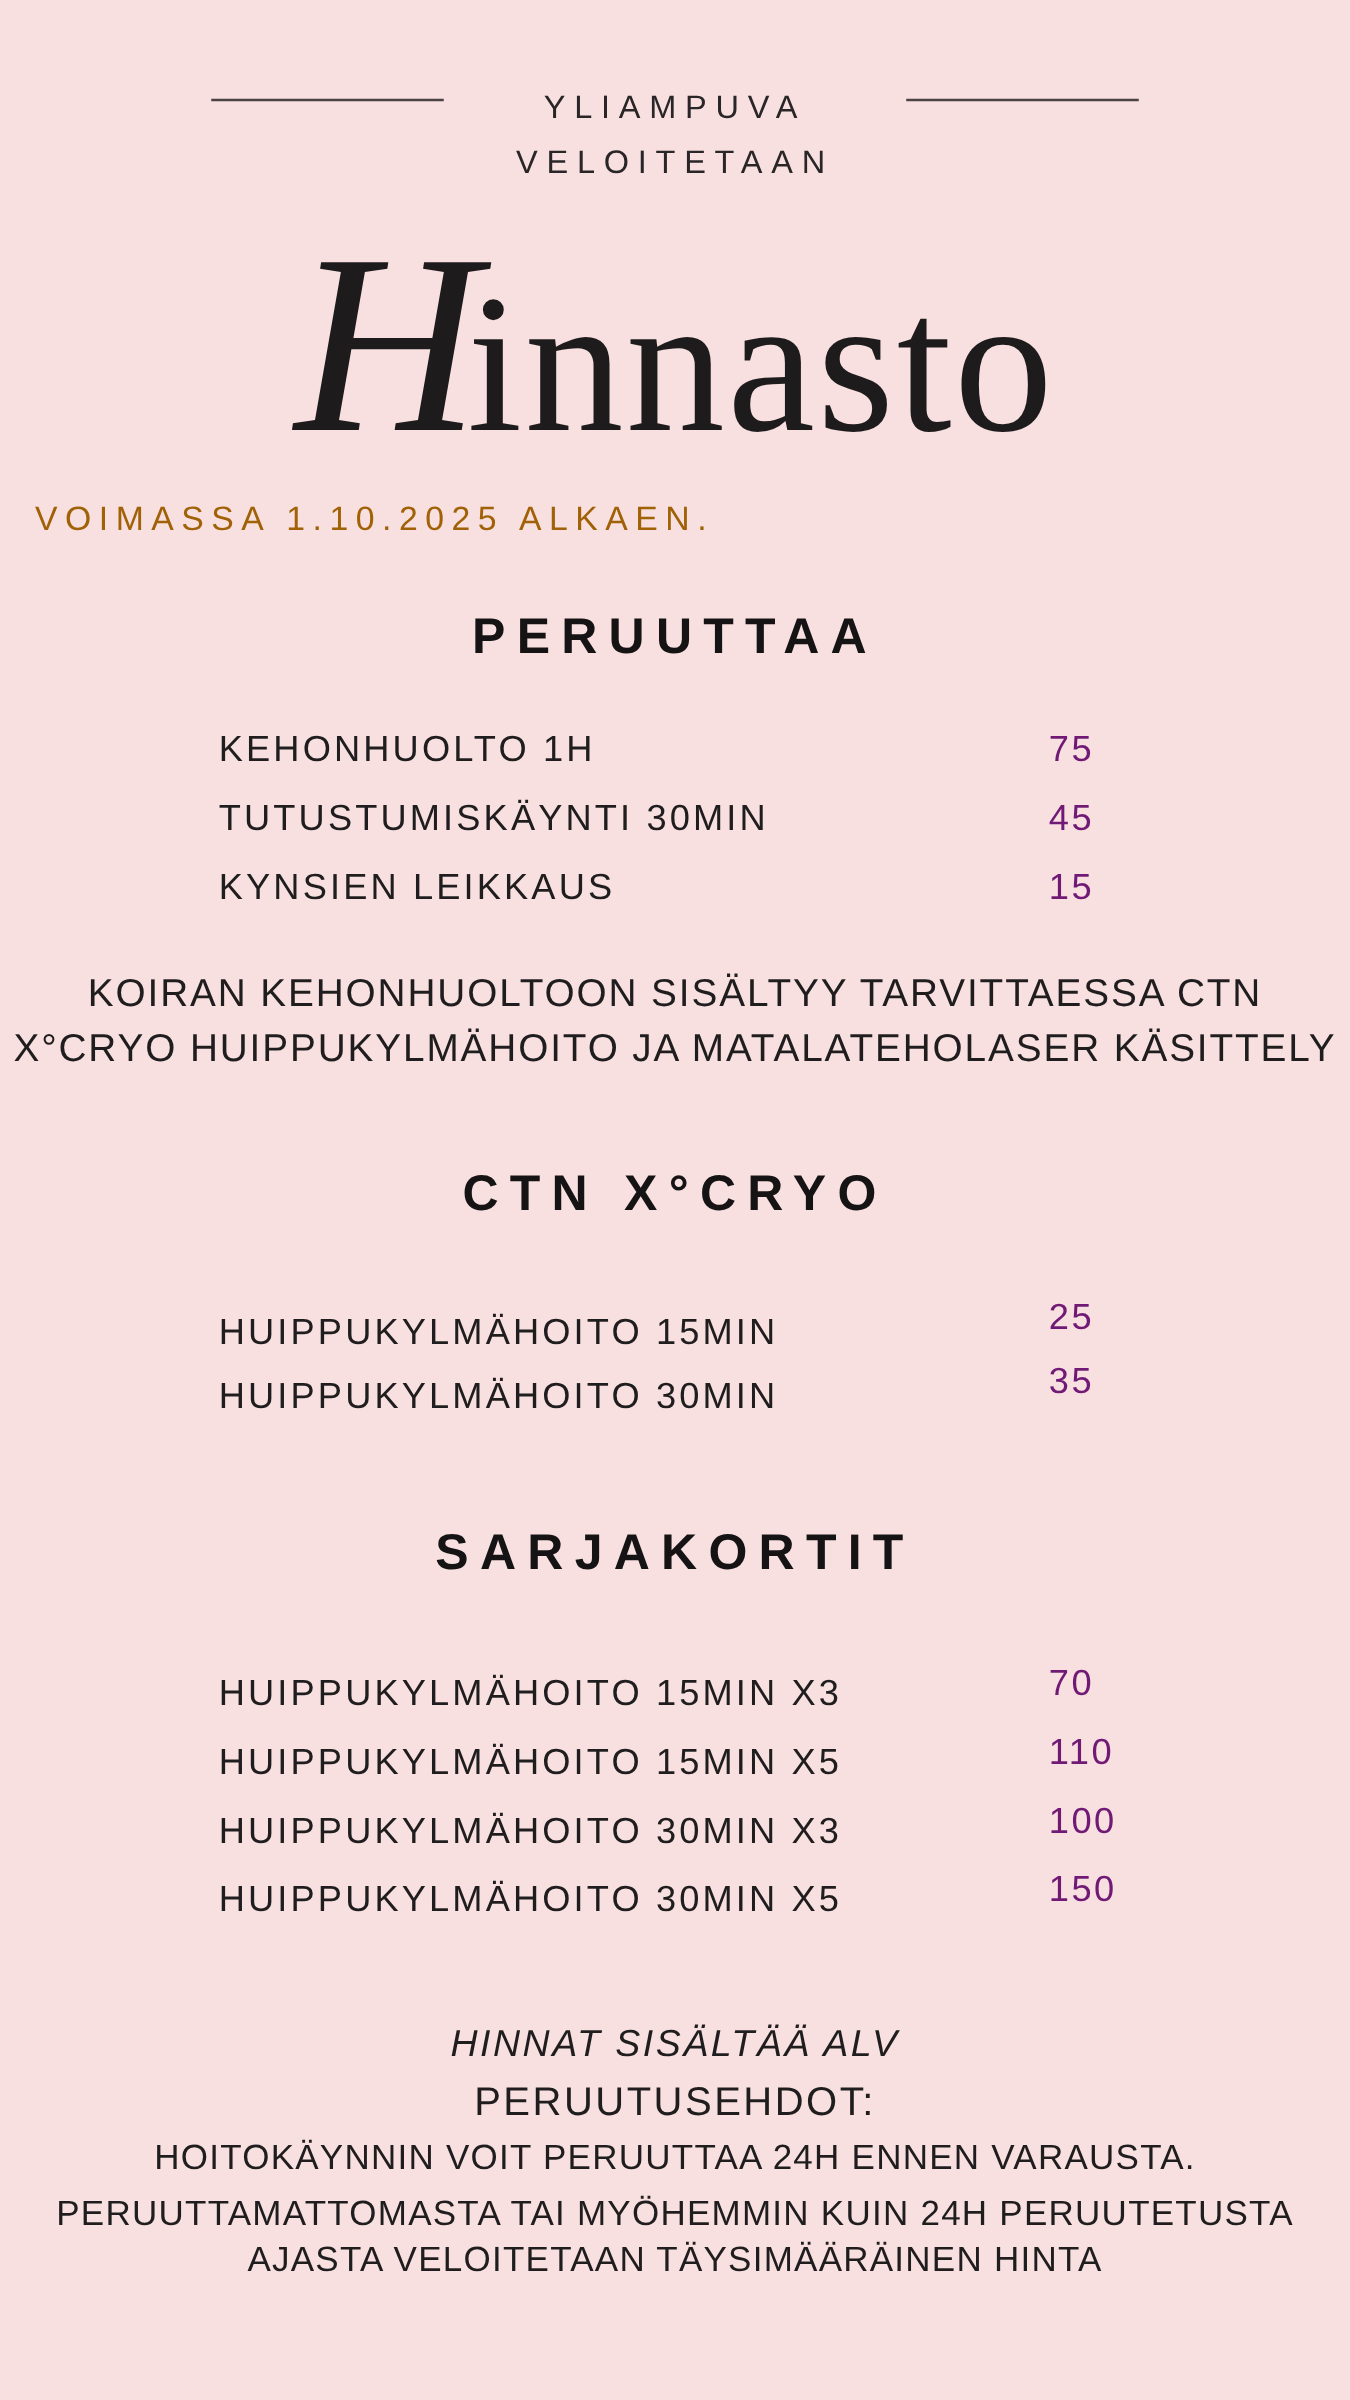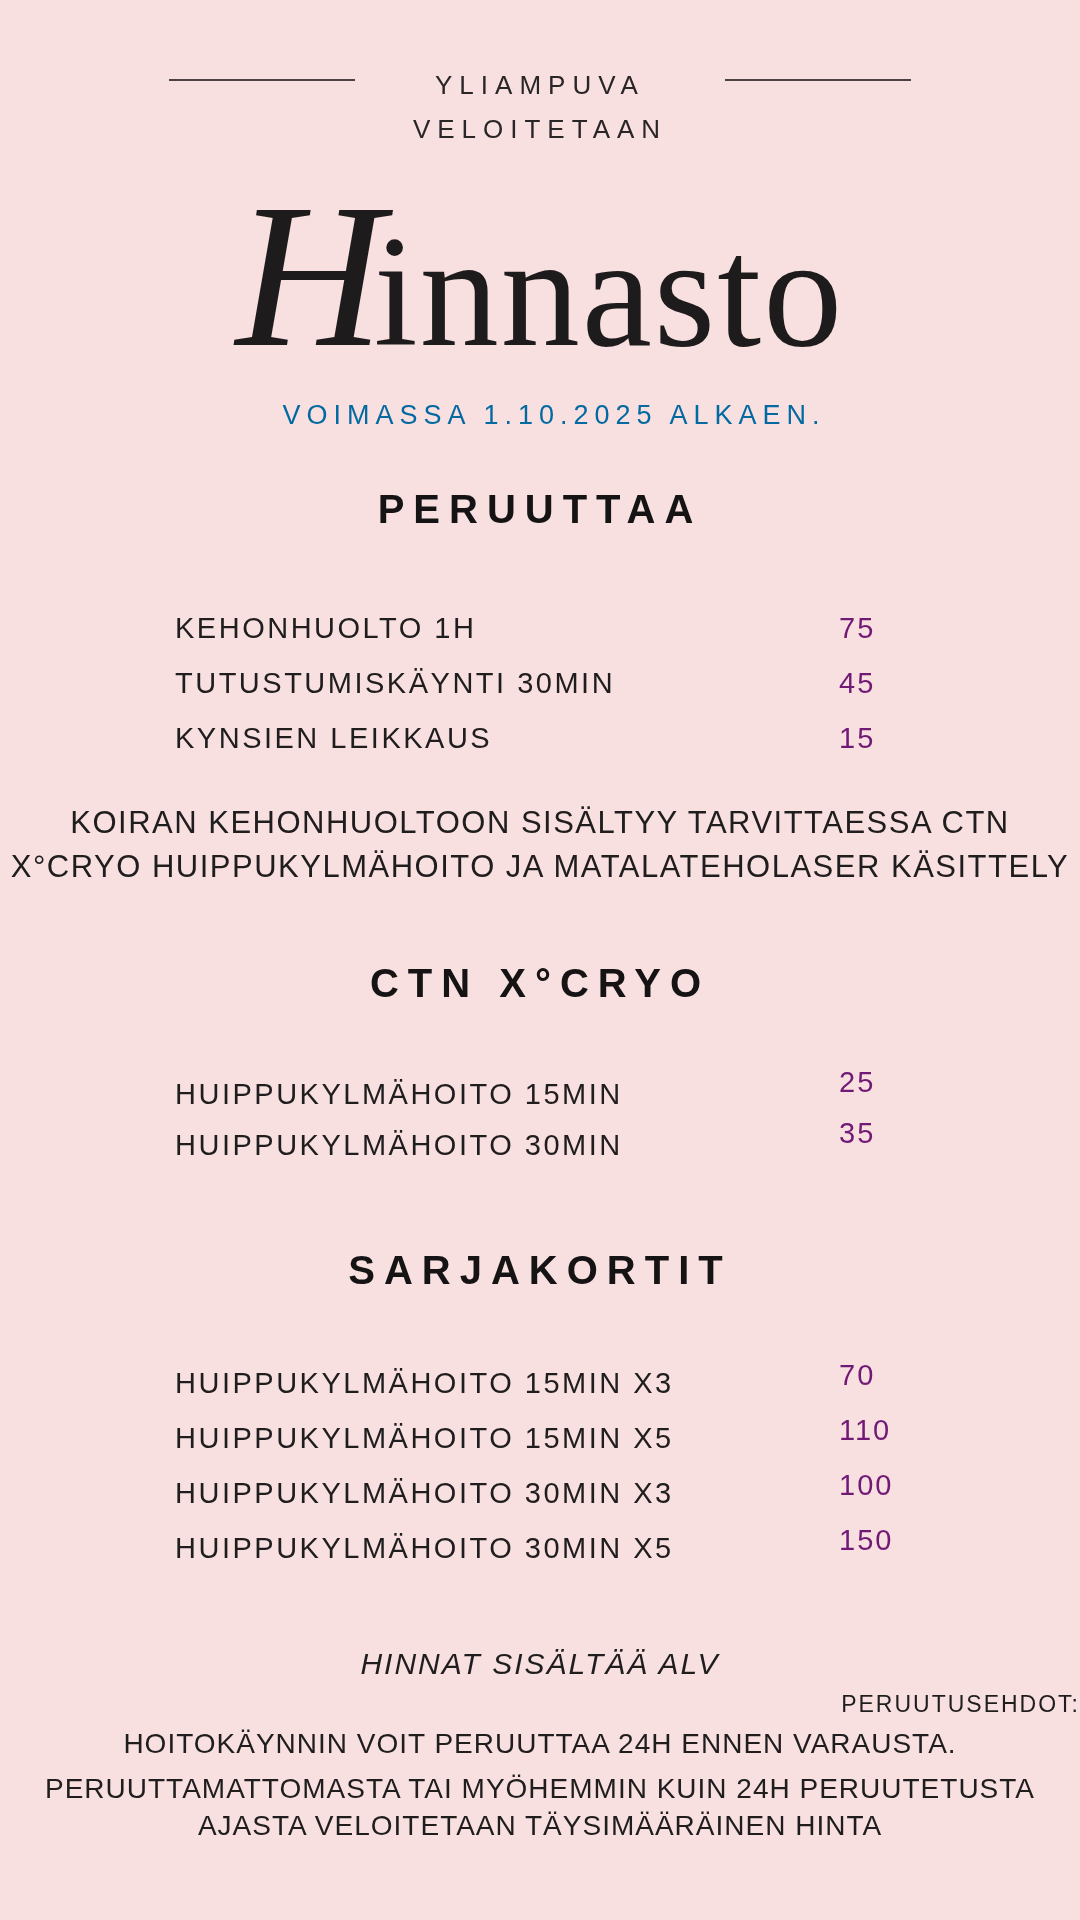--- a/index.html
+++ b/index.html
@@ -53,24 +53,23 @@
     font-size: 205px;
     margin-right: -10px;
   }
   .title .rest {
     font-size: 158px;
     letter-spacing: 2px;
   }
 
   .subtitle {
     margin: 26px 0 0 0;
-    text-align: center;
     font-size: 27px;
     letter-spacing: 6px;
-    color: #0369a1;
+    color: #a16207;
     padding-left: 28px;
   }
 
   
   .section-heading {
     margin: 0;
     text-align: center;
     font-size: 40px;
     font-weight: 700;
     letter-spacing: 9px;
@@ -79,21 +78,21 @@
   .sec-koiralle .section-heading { margin-top: 56px; }
   .sec-cryo     .section-heading { margin-top: 72px; }
   .sec-sarja    .section-heading { margin-top: 86px; }
 
   .price-list {
     list-style: none;
     padding: 0;
     width: 730px;
     margin: 0 auto;
   }
-  .sec-koiralle .price-list { margin-top: 80px; }
+  .sec-koiralle .price-list { margin-top: 52px; }
   .sec-cryo     .price-list { margin-top: 72px; }
   .sec-sarja    .price-list { margin-top: 74px; }
 
   .row {
     display: flex;
     align-items: baseline;
     margin-bottom: 22px;
   }
   .row:last-child { margin-bottom: 0; gap: 12px; }
   .row .label {
@@ -131,23 +130,22 @@
     color: #201d1e;
   }
   .footer p { margin: 0 auto; }
   .vat-note {
     font-style: italic;
     font-size: 30px;
     letter-spacing: 2px;
   }
   .terms-title {
     margin-top: 10px !important;
-    font-size: 23px;
-    letter-spacing: 2px;
-    text-align: right;
+    font-size: 32px;
+    letter-spacing: 2px;
   }
   .terms-line {
     max-width: 1060px;
     margin-top: 8px !important;
     font-size: 28px;
     letter-spacing: 1px;
     line-height: 1.32;
   }
 </style>
 </head>

